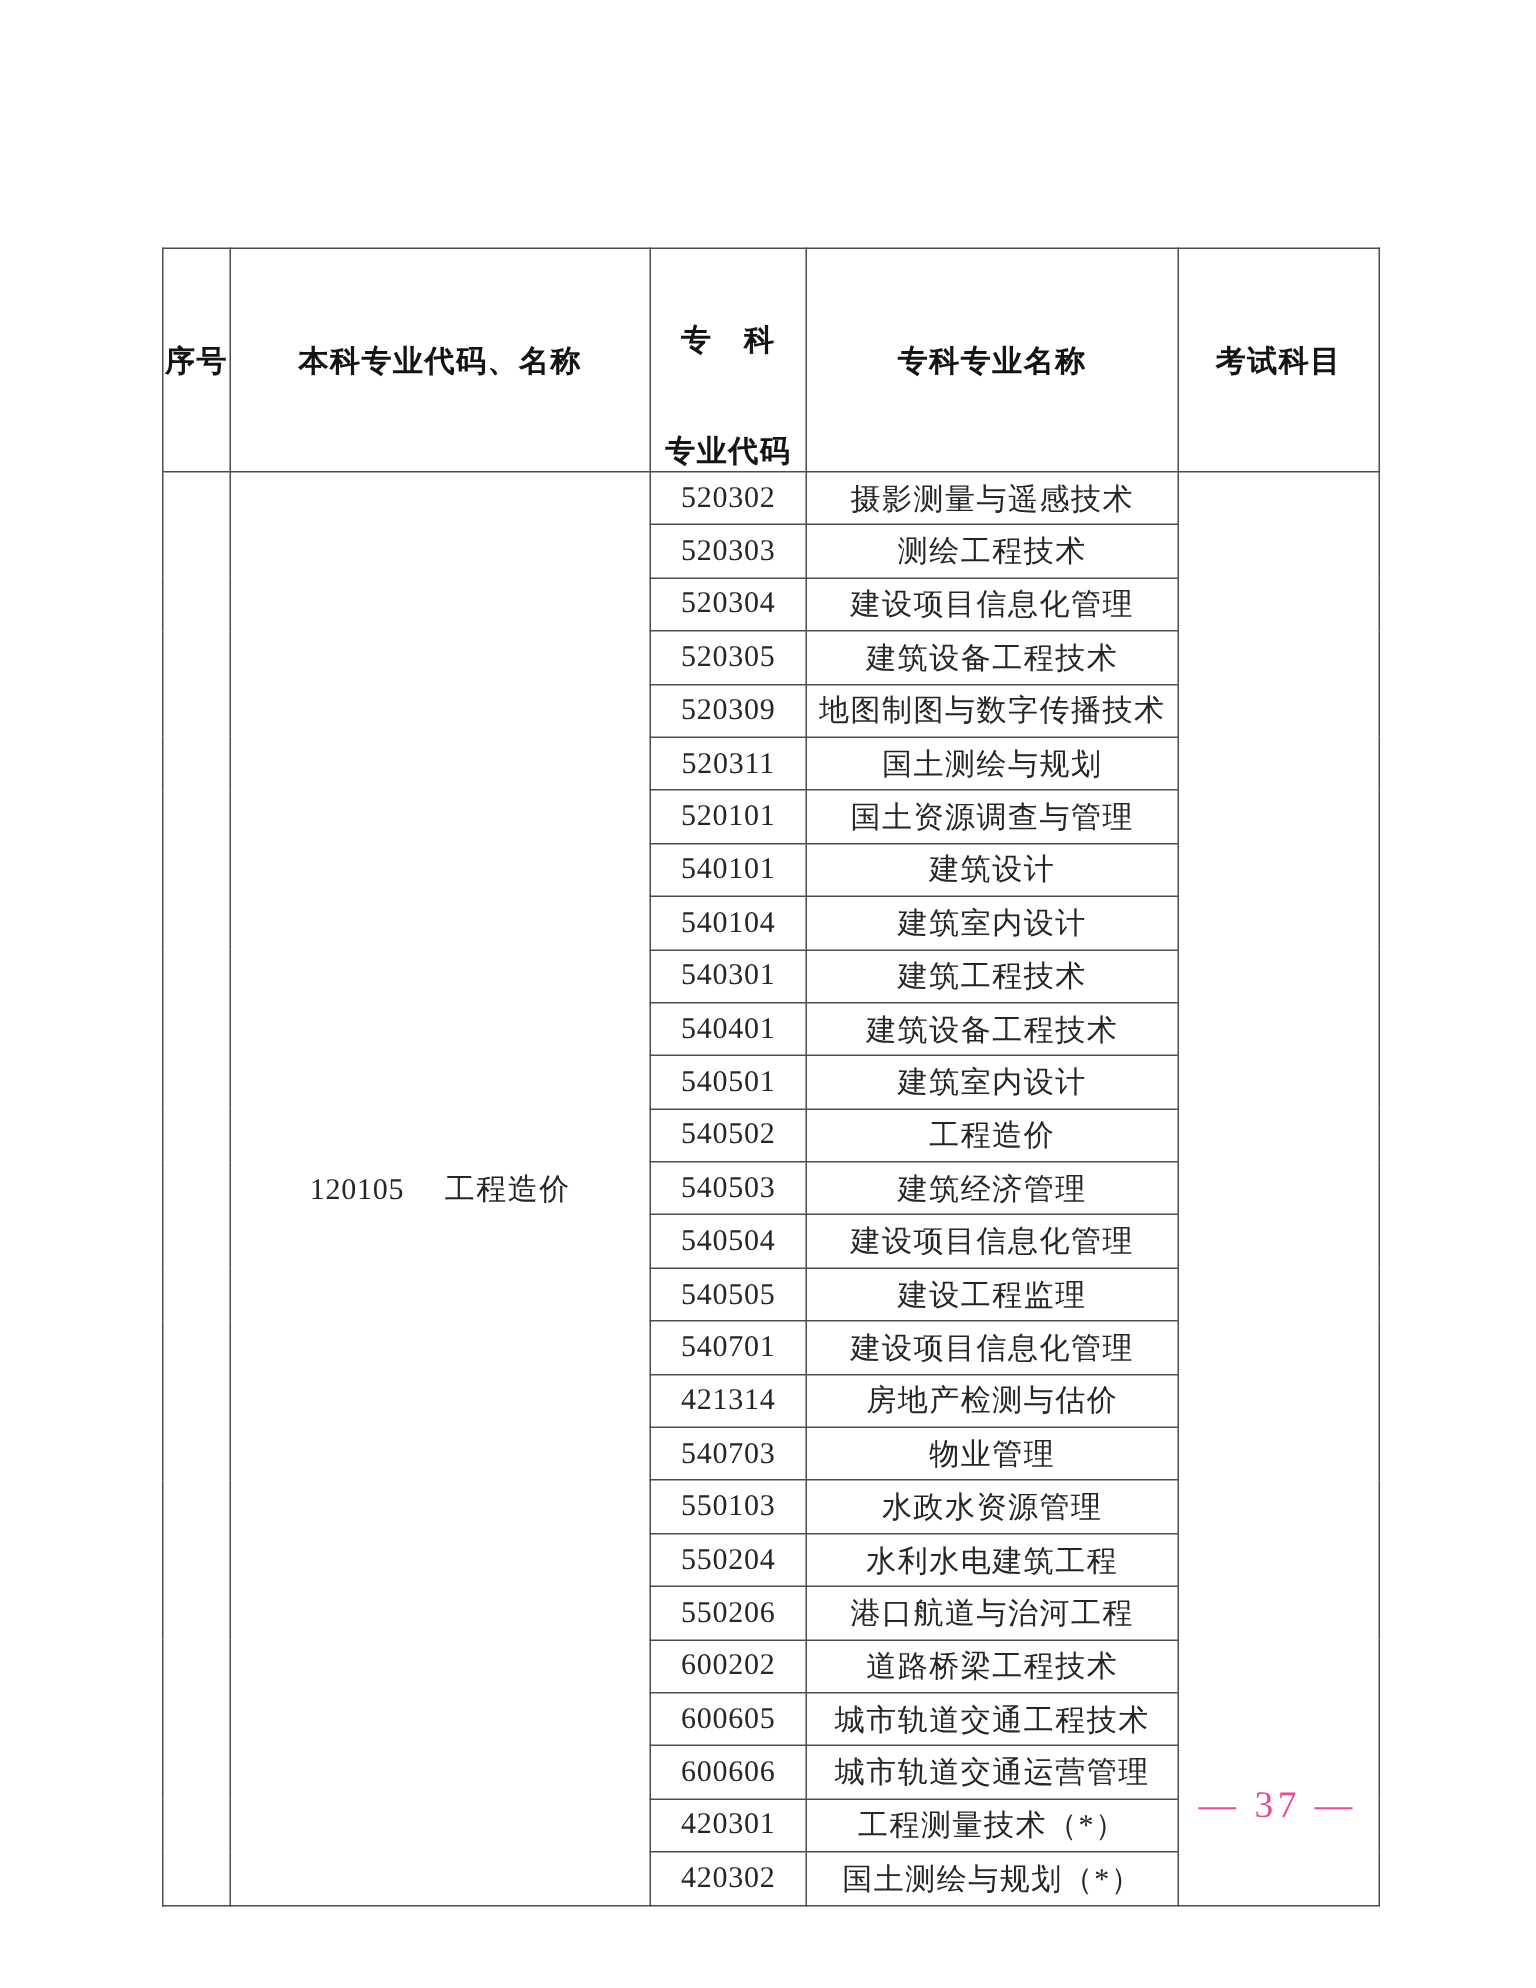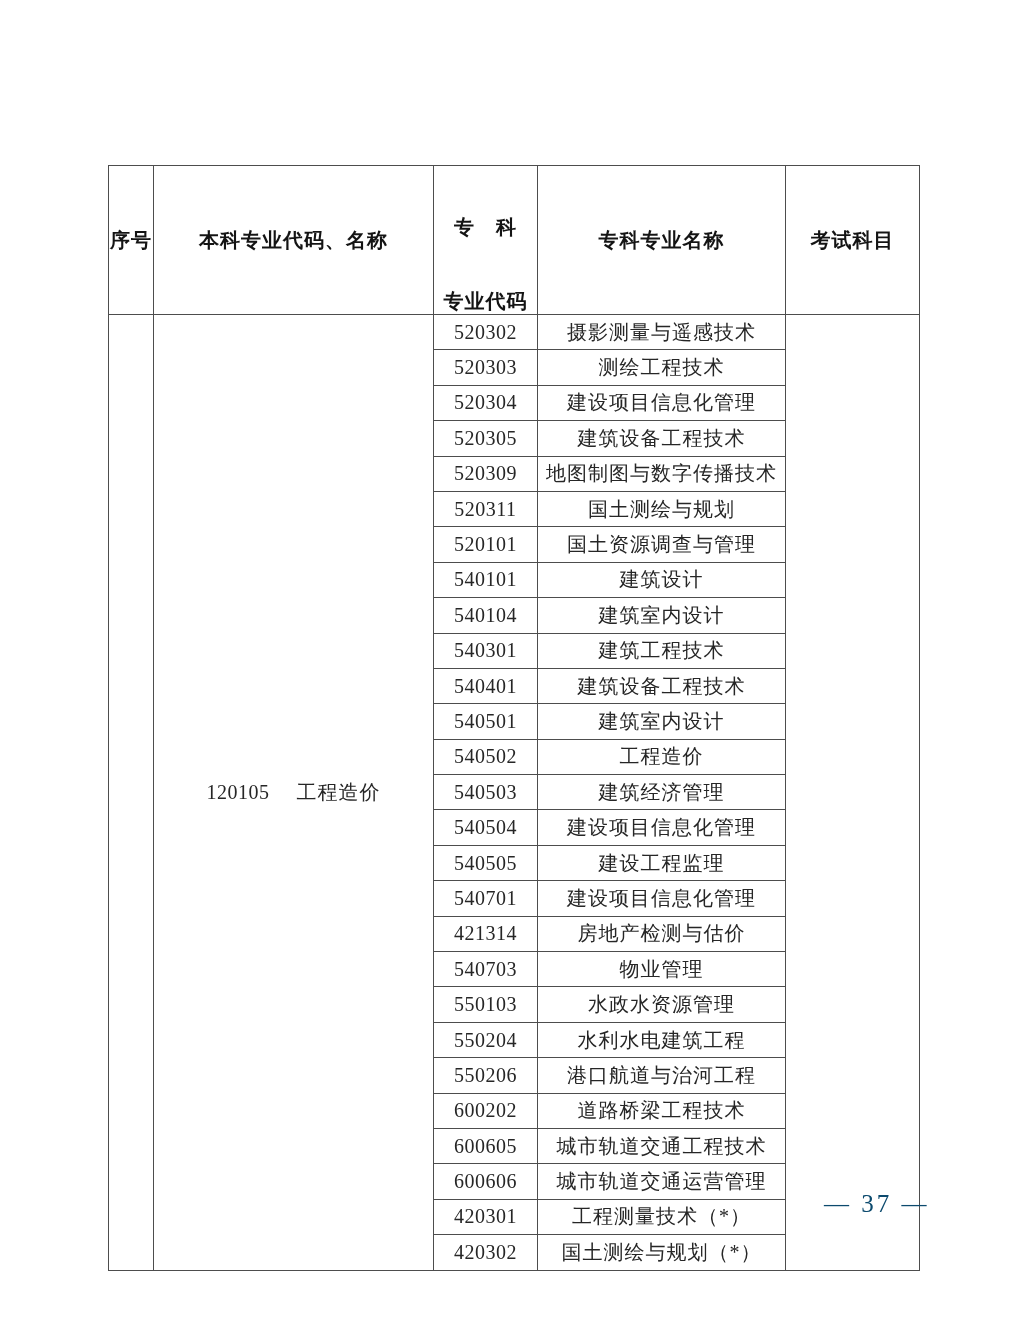--- a/index.html
+++ b/index.html
@@ -48,25 +48,25 @@
     vertical-align: top;
     text-align: left;
     padding: 5px 0 0 3px;
     font-size: 20px;
     letter-spacing: 0.5px;
   }
   .bachelor-name { margin-left: 27px; letter-spacing: 1px; }
   .index-cell, .exam-cell { background: #ffffff; }
   .page-number {
     position: absolute;
-    left: 824px;
+    left: 799px;
     top: 1190px;
     font-size: 25px;
     letter-spacing: 3px;
-    color: #0c4a6e;
+    color: #ec4899;
     white-space: nowrap;
   }
 </style>
 </head>
 <body>
 
 <div class="page">
 
   <table class="majors-table">
     <colgroup>

